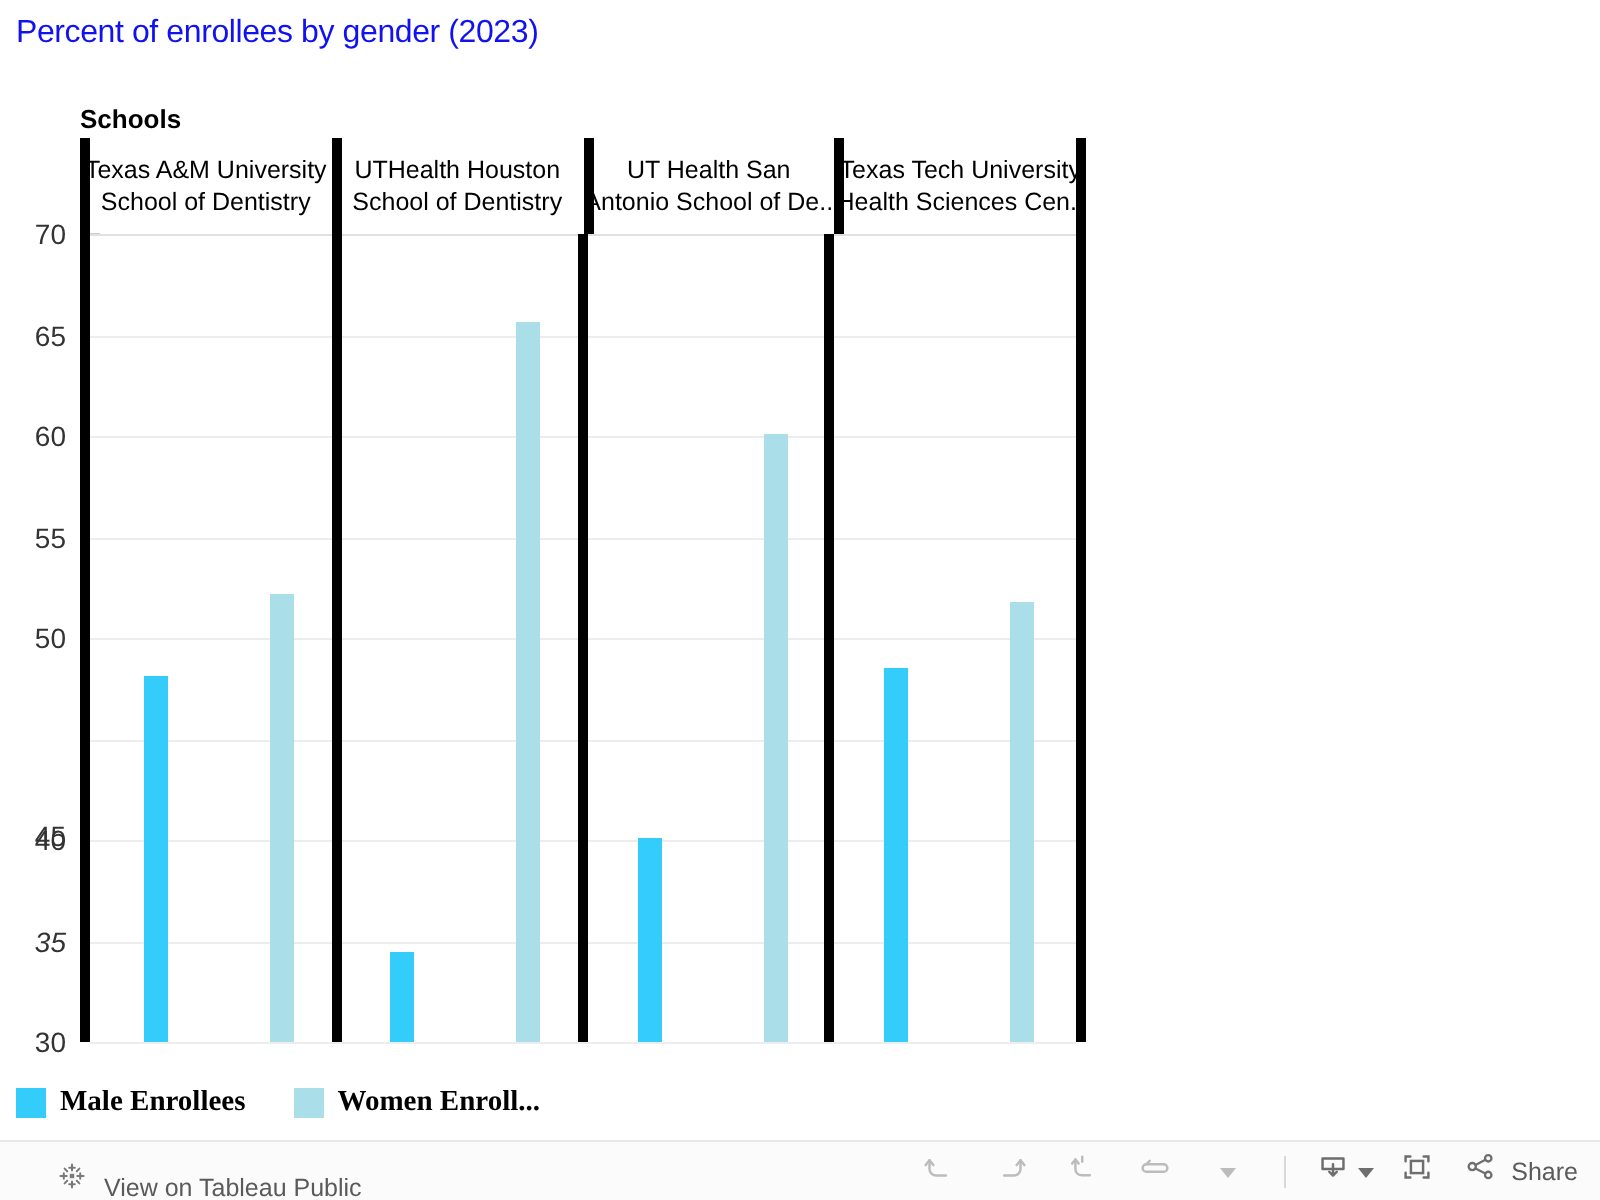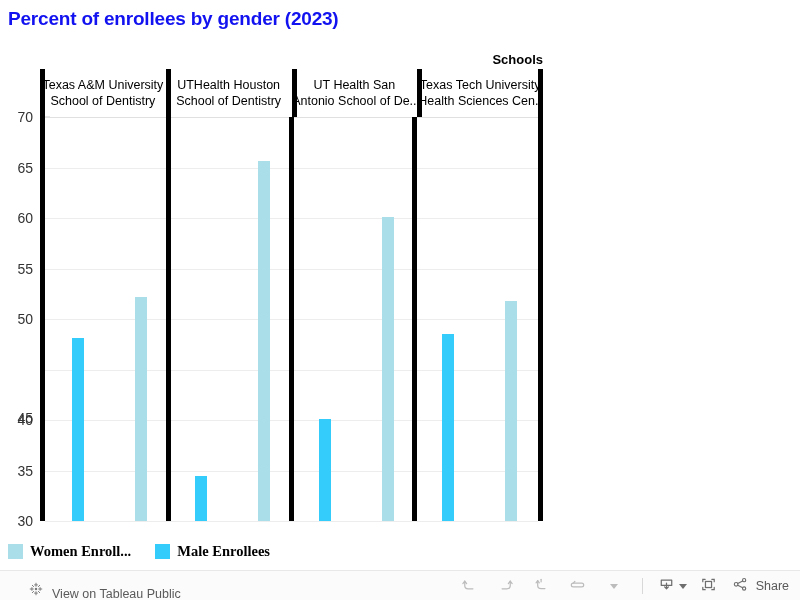--- a/index.html
+++ b/index.html
@@ -13,43 +13,43 @@
     font-family: "Liberation Sans", sans-serif;
     overflow: hidden;
     position: relative;
   }
 
   
   #viz-title {
     position: absolute;
     left: 8px;
     top: 8px;
-    font-size: 19px;
-    font-weight: bold;
+    font-size: 16px;
+    font-weight: normal;
     color: #1212f0;
     letter-spacing: -0.2px;
     white-space: nowrap;
   }
 
   
   #chart-area {
     position: absolute;
     left: 0;
     top: 50px;
     width: 800px;
     height: 485px;
   }
 
   
   #columns-field-title {
     position: absolute;
     left: 40px;
     top: 2px;
     width: 503px;
-    text-align: right;
+    text-align: left;
     font-size: 13px;
     font-weight: bold;
     color: #000000;
     white-space: nowrap;
   }
 
   
   #column-headers {
     position: absolute;
     left: 40px;
@@ -315,21 +315,21 @@
     </div>
     <div class="col-header">
       <span class="hdr-line">Texas Tech University</span>
       <span class="hdr-line">Health Sciences Cen..</span>
     </div>
   </div>
 
   <div id="y-axis-labels">
       <div class="y-tick" style="top: 404px;">30</div>
       <div class="y-tick-mark" style="top: 404px;"></div>
-      <div class="y-tick" style="top: 353.5px;">35</div>
+      <div class="y-tick" style="top: 353.5px; font-style: italic;">35</div>
       <div class="y-tick-mark" style="top: 353.5px;"></div>
       <div class="y-tick" style="top: 303px;">40</div>
       <div class="y-tick-mark" style="top: 303px;"></div>
       <div class="y-tick" style="top: 252.5px; margin-top: 48px;">45</div>
       <div class="y-tick-mark" style="top: 252.5px;"></div>
       <div class="y-tick" style="top: 202px;">50</div>
       <div class="y-tick-mark" style="top: 202px;"></div>
       <div class="y-tick" style="top: 151.5px;">55</div>
       <div class="y-tick-mark" style="top: 151.5px;"></div>
       <div class="y-tick" style="top: 101px;">60</div>
@@ -377,26 +377,26 @@
             <div class="bar bar-male" title="Male  Enrollees: 48.5" style="height: 186.85px; background: rgb(51, 204, 251);"></div>
             <div class="bar bar-female" title="Women  Enroll...: 51.8" style="height: 220.18px; background: rgb(170, 222, 233);"></div>
           </div>
         </div>
     </div>
   </div>
 </div>
 
 <div id="legend">
   <div class="legend-item">
+    <span class="legend-swatch" style="background: rgb(51, 204, 251);"></span>
+    <span class="legend-label">Male  Enrollees</span>
+  </div>
+  <div class="legend-item">
     <span class="legend-swatch" style="background: rgb(170, 222, 233);"></span>
     <span class="legend-label">Women  Enroll...</span>
-  </div>
-  <div class="legend-item">
-    <span class="legend-swatch" style="background: rgb(51, 204, 251);"></span>
-    <span class="legend-label">Male  Enrollees</span>
   </div>
 </div>
 
 <div id="footer">
 
   <div id="tableau-link">
     <span>
       <svg width="16" height="16" viewBox="0 0 16 16" fill="none" stroke="#7a7a7a" stroke-width="1">
         <path d="M8 2.2v3.1M8 10.7v3.1M2.2 8h3.1M10.7 8h3.1" stroke-linecap="round"></path>
         <path d="M6.6 3.9h2.8M6.6 12.1h2.8M3.9 6.6v2.8M12.1 6.6v2.8" stroke-linecap="round"></path>

